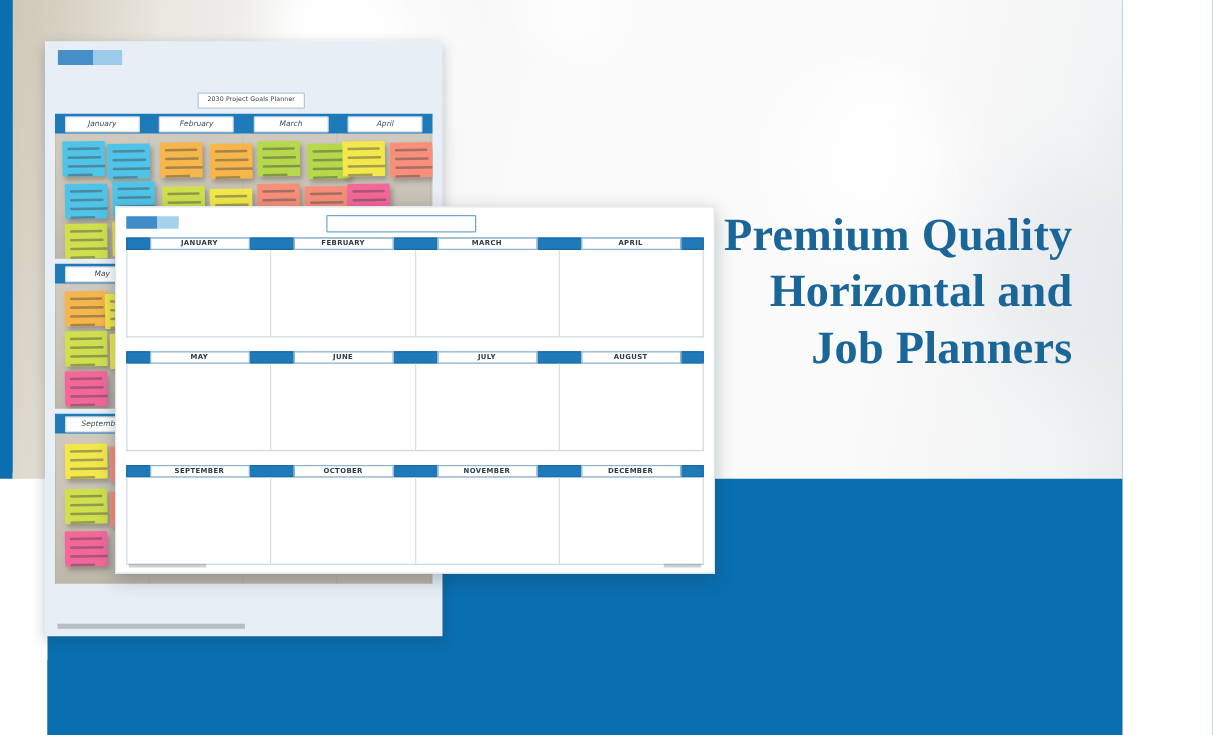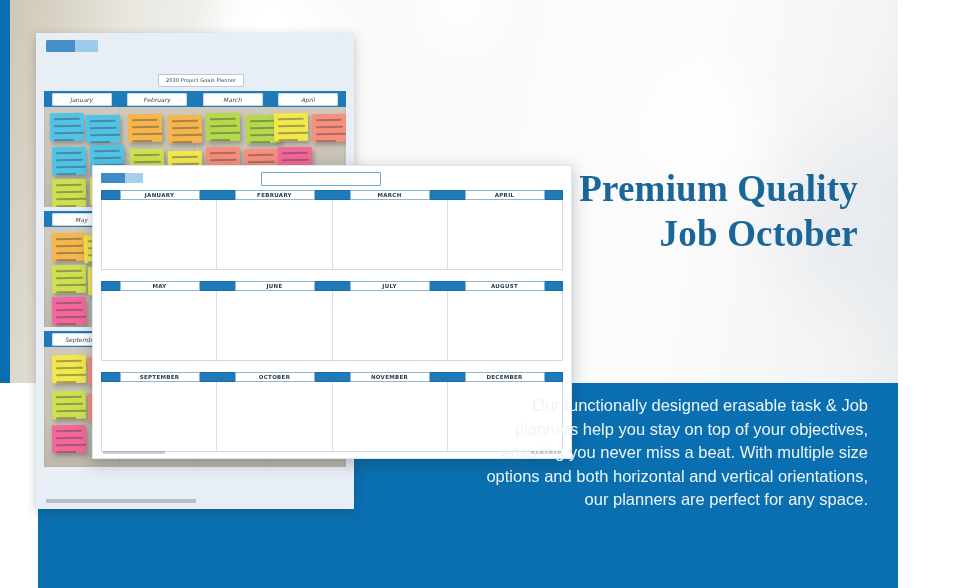--- a/index.html
+++ b/index.html
@@ -492,18 +492,18 @@
         <div class="gcell"></div>
       </div>
     </div>
 
     <div class="pf-foot-l"></div>
     <div class="pf-foot-r"></div>
   </div>
 
   <div class="headline">
     <div>Premium Quality</div>
-    <div>Job October</div>
+    <div>Horizontal and</div>
+    <div>Job Planners</div>
   </div>
 
-  <div class="body-copy">Our functionally designed erasable task &amp; Job planners help you stay on top of your objectives, ensuring you never miss a beat. With multiple size options and both horizontal and vertical orientations, our planners are perfect for any space.</div>
 
 </div>
 
 </body></html>

